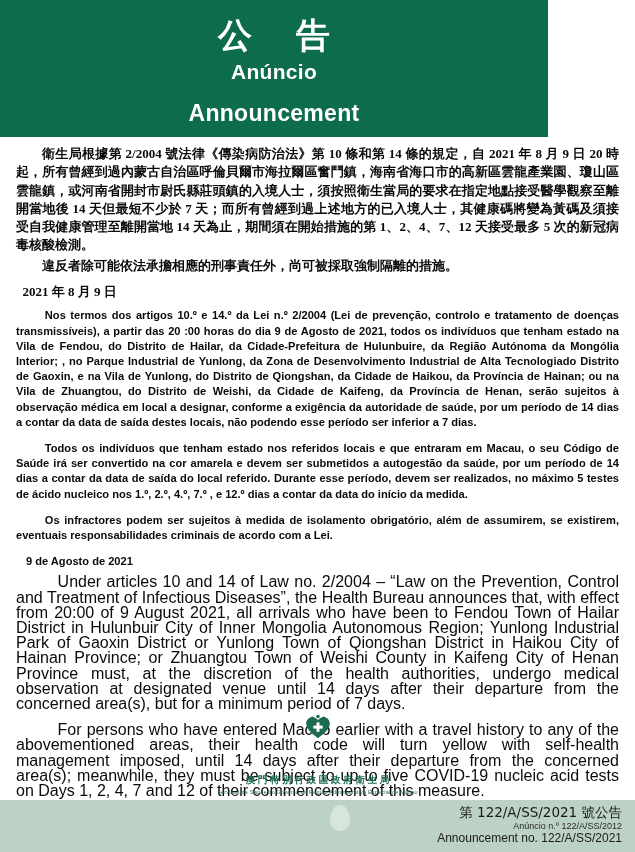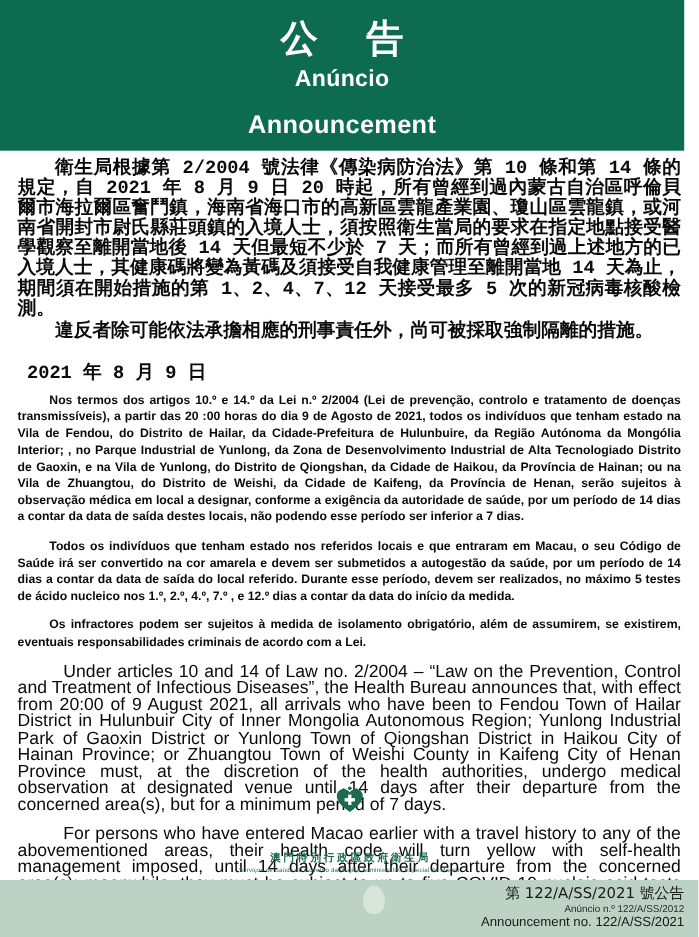--- a/index.html
+++ b/index.html
@@ -17,21 +17,21 @@
   }
   #page {
     width: 635px;
     height: 852px;
     position: relative;
     background: #ffffff;
   }
 
   
   .banner {
-    width: 622px;
+    width: 548px;
     height: 137px;
     background: #0d6b4e;
     position: relative;
     box-sizing: border-box;
     padding-top: 14px;
   }
   .banner-inner {
     text-align: center;
     color: #ffffff;
   }
@@ -62,30 +62,30 @@
   
   .doc {
     padding: 8px 16px 0 16px;
     box-sizing: border-box;
   }
   p {
     margin: 0;
   }
 
   .cn-block {
-    font-family: Liberation Mono, monospace;
-    font-size: 17px;
+    font-family: Liberation Serif, serif;
+    font-size: 13px;
     line-height: 18.3px;
     text-align: justify;
     text-justify: inter-character;
     font-weight: 600;
     color: #0a0a0a;
   }
   .cn-para { text-indent: 2em; margin-bottom: 2px; }
-  .cn-date { text-indent: 0.5em; margin-top: 20px; margin-bottom: 2px; }
+  .cn-date { text-indent: 0.5em; margin-top: 8px; margin-bottom: 2px; }
 
   .pt-block {
     font-size: 11.1px;
     line-height: 15.2px;
     text-align: justify;
     font-weight: bold;
     color: #0a0a0a;
     margin-top: 7px;
   }
   .pt-para { text-indent: 2.6em; margin-bottom: 11px; }
@@ -208,20 +208,21 @@
     <div class="cn-block">
       <p class="cn-para">衛生局根據第 2/2004 號法律《傳染病防治法》第 10 條和第 14 條的規定，自 2021 年 8 月 9 日 20 時起，所有曾經到過內蒙古自治區呼倫貝爾市海拉爾區奮鬥鎮，海南省海口市的高新區雲龍產業園、瓊山區雲龍鎮，或河南省開封市尉氏縣莊頭鎮的入境人士，須按照衛生當局的要求在指定地點接受醫學觀察至離開當地後 14 天但最短不少於 7 天；而所有曾經到過上述地方的已入境人士，其健康碼將變為黃碼及須接受自我健康管理至離開當地 14 天為止，期間須在開始措施的第 1、2、4、7、12 天接受最多 5 次的新冠病毒核酸檢測。</p>
       <p class="cn-para">違反者除可能依法承擔相應的刑事責任外，尚可被採取強制隔離的措施。</p>
       <p class="cn-date">2021 年 8 月 9 日</p>
     </div>
 
     <div class="pt-block">
       <p class="pt-para">Nos termos dos artigos 10.º e 14.º da Lei n.º 2/2004 (Lei de prevenção, controlo e tratamento de doenças transmissíveis), a partir das 20 :00 horas do dia 9 de Agosto de 2021, todos os indivíduos que tenham estado na Vila de Fendou, do Distrito de Hailar, da Cidade-Prefeitura de Hulunbuire, da Região Autónoma da Mongólia Interior; , no Parque Industrial de Yunlong, da Zona de Desenvolvimento Industrial de Alta Tecnologiado Distrito de Gaoxin, e na Vila de Yunlong, do Distrito de Qiongshan, da Cidade de Haikou, da Província de Hainan; ou na Vila de Zhuangtou, do Distrito de Weishi, da Cidade de Kaifeng, da Província de Henan, serão sujeitos à observação médica em local a designar, conforme a exigência da autoridade de saúde, por um período de 14 dias a contar da data de saída destes locais, não podendo esse período ser inferior a 7 dias.</p>
       <p class="pt-para">Todos os indivíduos que tenham estado nos referidos locais e que entraram em Macau, o seu Código de Saúde irá ser convertido na cor amarela e devem ser submetidos a autogestão da saúde, por um período de 14 dias a contar da data de saída do local referido. Durante esse período, devem ser realizados, no máximo 5 testes de ácido nucleico nos 1.º, 2.º, 4.º, 7.º , e 12.º dias a contar da data do início da medida.</p>
       <p class="pt-para">Os infractores podem ser sujeitos à medida de isolamento obrigatório, além de assumirem, se existirem, eventuais responsabilidades criminais de acordo com a Lei.</p>
+      <p class="pt-date">9 de Agosto de 2021</p>
     </div>
 
     <div class="en-block">
       <p class="en-para">Under articles 10 and 14 of Law no. 2/2004 – “Law on the Prevention, Control and Treatment of Infectious Diseases”, the Health Bureau announces that, with effect from 20:00 of 9 August 2021, all arrivals who have been to Fendou Town of Hailar District in Hulunbuir City of Inner Mongolia Autonomous Region; Yunlong Industrial Park of Gaoxin District or Yunlong Town of Qiongshan District in Haikou City of Hainan Province; or Zhuangtou Town of Weishi County in Kaifeng City of Henan Province must, at the discretion of the health authorities, undergo medical observation at designated venue until 14 days after their departure from the concerned area(s), but for a minimum period of 7 days.</p>
       <p class="en-para">For persons who have entered Macao earlier with a travel history to any of the abovementioned areas, their health code will turn yellow with self-health management imposed, until 14 days after their departure from the concerned area(s); meanwhile, they must be subject to up to five COVID-19 nucleic acid tests on Days 1, 2, 4, 7 and 12 of their commencement of this measure.</p>
       <p class="en-para">Individuals contravening the measures may be subject to mandatory isolation in addition to corresponding criminal liabilities in accordance with the law.</p>
       <p class="en-date">9 August 2021</p>
     </div>
 
   </div>

